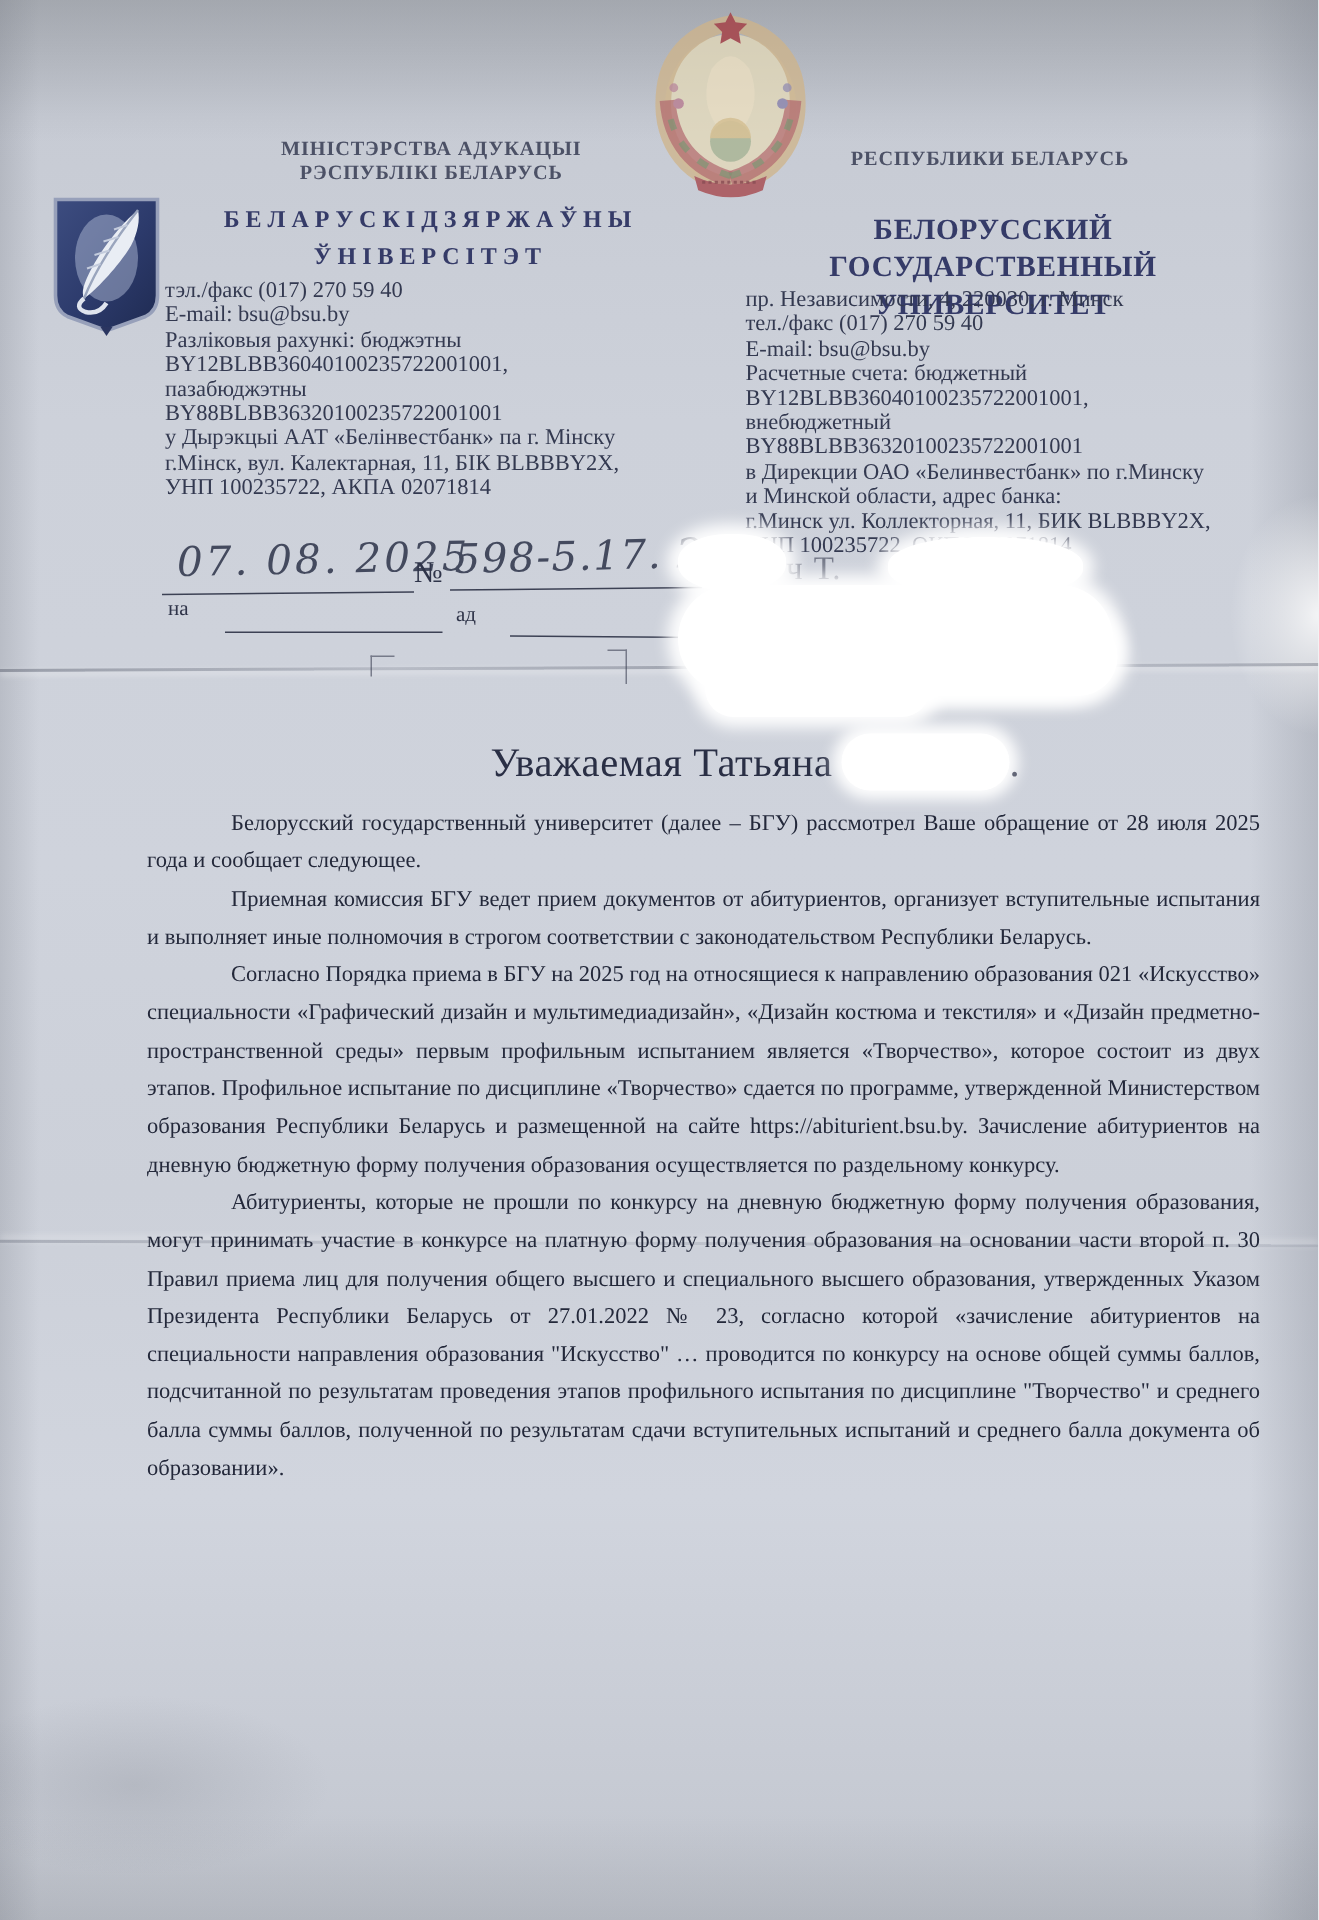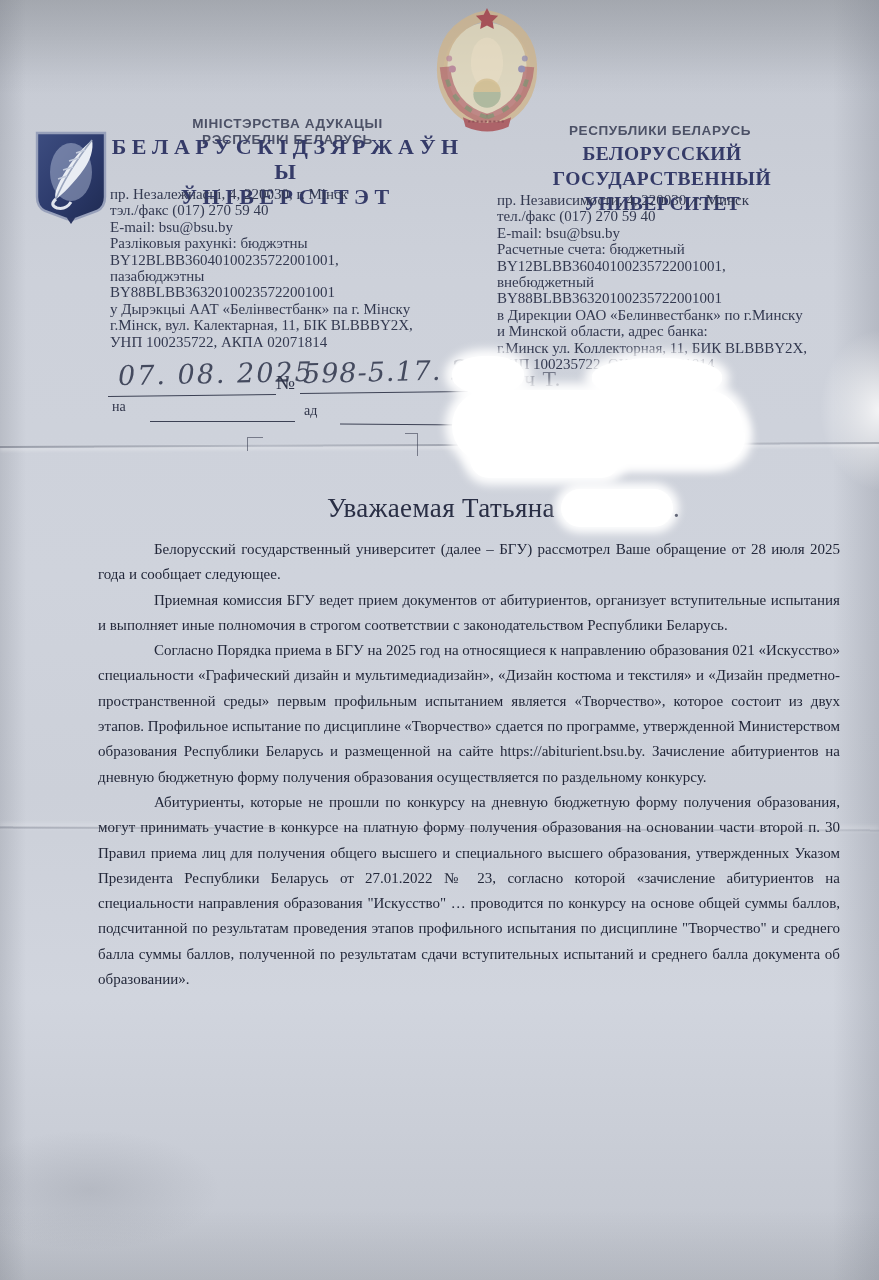--- a/index.html
+++ b/index.html
@@ -15,21 +15,21 @@
   #shade-left{left:0;top:0;width:26px;height:1280px;background:linear-gradient(90deg,rgba(110,114,124,.22),rgba(110,114,124,0));}
   #shade-bottom{left:0;bottom:0;width:879px;height:70px;background:linear-gradient(0deg,rgba(120,124,134,.18),rgba(120,124,134,0));}
   #glare-right{left:820px;top:330px;width:120px;height:160px;border-radius:50%;background:radial-gradient(closest-side,rgba(255,255,255,.85),rgba(255,255,255,0));}
   #cloud-bl{left:-40px;top:1130px;width:260px;height:120px;border-radius:50%;background:radial-gradient(closest-side,rgba(110,114,124,.20),rgba(110,114,124,0));}
   .crease{position:absolute;left:0;width:879px;height:2px;}
   #crease1{top:444px;background:linear-gradient(90deg,rgba(80,85,100,.42),rgba(80,85,100,.18) 30%,rgba(80,85,100,.38) 55%,rgba(80,85,100,.15) 80%,rgba(80,85,100,.35));box-shadow:0 2px 4px rgba(255,255,255,.55);transform:rotate(-.25deg);}
   #crease2{top:828px;background:linear-gradient(90deg,rgba(90,95,110,.30),rgba(90,95,110,.08) 40%,rgba(90,95,110,.22) 75%,rgba(90,95,110,.10));box-shadow:0 -2px 5px rgba(255,255,255,.5);transform:rotate(.2deg);}
 
   .abs{position:absolute;}
   .center{text-align:center;}
-  .ministry{font-family:Liberation Sans, sans-serif;font-size:13.5px;letter-spacing:.6px;color:#4c5166;line-height:16px;font-weight:bold;margin-top:25px;}
+  .ministry{font-family:Liberation Serif, serif;font-size:13.5px;letter-spacing:.6px;color:#4c5166;line-height:16px;font-weight:bold;}
   .orgname{font-weight:bold;color:#353b68;line-height:25px;}
   .details{font-size:15px;line-height:16.4px;color:#333950;}
   .details div{white-space:nowrap;}
   .hand{font-family:"DejaVu Serif",serif;font-style:italic;color:#444a5e;}
   .rule{position:absolute;height:0;border-top:1.6px solid #3c4154;}
   .lbl{font-size:14px;color:#2f3449;}
   .blob{position:absolute;background:#fff;border-radius:46%;box-shadow:0 0 10px 7px rgba(255,255,255,.95);}
   .bracket{position:absolute;width:15px;height:13px;opacity:.6;}
   .bracket.tl{border-top:1.6px solid #3c4154;border-left:1.6px solid #3c4154;}
   .bracket.tr{border-top:1.6px solid #3c4154;border-right:1.6px solid #3c4154;}
@@ -92,26 +92,25 @@
       <path d="M59,10 C45,28 31,49 23,69" stroke="#9aa5bd" stroke-width="1.6" fill="none"></path>
       <path d="M52,20 l-9,3 M46,28 l-10,3 M40,37 l-10,3 M34,46 l-9,3" stroke="#c3cbdc" stroke-width="1.4"></path>
       <path d="M23,69 q-7,6 1,9 q9,2 14,-6" stroke="#dfe4ee" stroke-width="3" fill="none"></path>
     </svg>
   </div>
 
   <div class="abs ministry center" style="left:150px;top:91px;width:275px;">
     <div>МІНІСТЭРСТВА  АДУКАЦЫІ</div>
     <div>РЭСПУБЛІКІ  БЕЛАРУСЬ</div>
   </div>
-  <div class="abs orgname center" style="left:100px;top:134px;width:370px;font-size:22px;">
+  <div class="abs orgname center" style="left:100px;top:134px;width:370px;font-size:16px;">
     <div>Б Е Л А Р У С К І   Д З Я Р Ж А Ў Н Ы</div>
     <div>Ў Н І В Е Р С І Т Э Т</div>
   </div>
   <div class="abs details" style="left:110px;top:186px;width:360px;">
-    <div>пр. Незалежнасці, 4, 220030, г. Мінск</div>
     <div>тэл./факс (017) 270 59 40</div>
     <div>E-mail: bsu@bsu.by</div>
     <div>Разліковыя рахункі: бюджэтны</div>
     <div>BY12BLBB36040100235722001001,</div>
     <div>пазабюджэтны</div>
     <div>BY88BLBB36320100235722001001</div>
     <div>у Дырэкцыі ААТ «Белінвестбанк» па г. Мінску</div>
     <div>г.Мінск, вул. Калектарная, 11, БІК BLBBBY2X,</div>
     <div>УНП 100235722, АКПА 02071814</div>
   </div>

